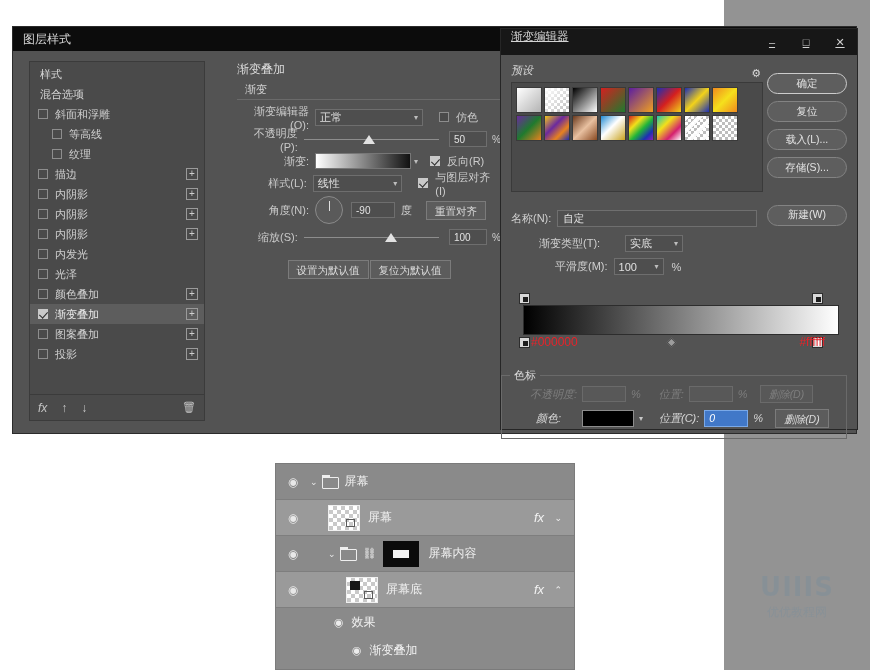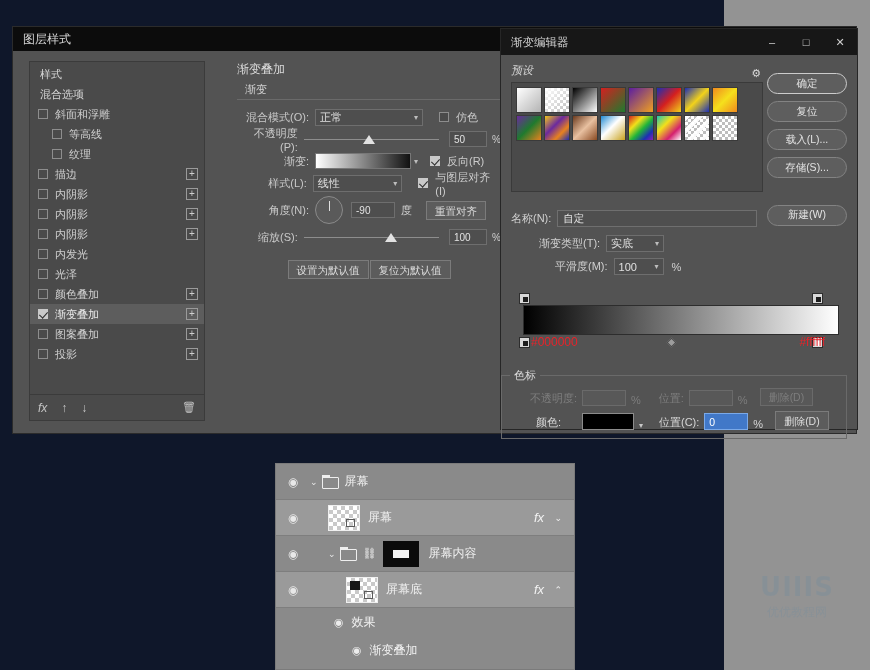--- a/index.html
+++ b/index.html
@@ -3,21 +3,21 @@
 <meta charset="utf-8">
 <style>
   * { box-sizing: border-box; }
   html, body {
     margin: 0; padding: 0;
     width: 870px; height: 670px;
     overflow: hidden;
     background: #939393;
     font-family: "Liberation Sans", "DejaVu Sans", sans-serif;
   }
-  #root { position: relative; width: 724px; height: 670px; background: #0f172a; }
+  #root { position: relative; width: 724px; height: 670px; background: #ffffff; }
 
   
   .ls-window {
     position: absolute; left: 12px; top: 26px;
     width: 845px; height: 408px;
     background: #535353;
     border: 1px solid #2b2b2b;
   }
   .ls-titlebar {
     height: 24px; background: #0c0c0c; color: #d6d6d6;
@@ -117,21 +117,21 @@
   .defaults-row { display: flex; gap: 1px; justify-content: center; margin-top: 12px; text-align: right; }
 
   
   .ge-window {
     position: absolute; left: 500px; top: 28px;
     width: 358px; height: 402px;
     background: #535353; border: 1px solid #262626;
   }
   .ge-titlebar {
     height: 26px; background: #171717; color: #d4d4d4;
-    display: flex; align-items: center; font-size: 11.5px; padding-left: 10px;
+    display: flex; align-items: flex-start; font-size: 11.5px; padding-left: 10px; text-decoration: underline;
   }
   .ge-winbtns { margin-left: auto; display: flex; }
   .ge-winbtn {
     width: 34px; height: 26px; display: flex; align-items: center;
     justify-content: center; color: #cfcfcf; font-size: 11px;
   }
   .ge-body { position: relative; height: calc(100% - 26px); padding: 8px 10px; }
 
   .ge-presets-label { font-size: 11px; color: #d3d3d3; margin-bottom: 4px; font-style: italic; }
   .ge-gear { position: absolute; right: 96px; top: 12px; color: #d8d8d8; font-size: 11px; }
@@ -152,21 +152,21 @@
   .ge-btn.primary { border-color: #cccccc; }
 
   .ge-name-row { display: flex; align-items: center; margin-top: 18px; font-size: 11px; color: #d0d0d0; }
   .ge-name-input {
     width: 200px; height: 17px; background: #4f4f4f; border: 1px solid #6f6f6f;
     color: #e4e4e4; font-size: 10.5px; display: flex; align-items: center;
     padding-left: 5px; margin-left: 6px;
   }
   .ge-new-btn { position: absolute; right: 10px; }
 
-  .ge-type-row { display: flex; align-items: center; font-size: 11px; color: #d0d0d0; margin-top: 8px; padding-left: 28px; }
+  .ge-type-row { display: flex; align-items: center; font-size: 11px; color: #d0d0d0; margin-top: 8px; padding-left: 28px; gap: 19px; }
   .ge-smooth-row { display: flex; align-items: center; font-size: 11px; color: #d0d0d0; margin-top: 6px; padding-left: 44px; }
 
   
   .ge-strip-wrap { position: relative; margin-top: 20px; height: 58px; }
   .ge-strip {
     position: absolute; left: 12px; top: 10px; width: 316px; height: 30px;
     border: 1px solid #2d2d2d;
     background: linear-gradient(to right, #000000, #ffffff);
   }
   .stop-top, .stop-bot {
@@ -189,21 +189,21 @@
 
   
   .ge-stops {
     position: absolute; left: 0; right: 10px; top: 320px;
     border: 1px solid #6a6a6a; padding: 6px 8px 8px 8px;
   }
   .ge-stops .legend {
     position: absolute; top: -8px; left: 8px; background: #535353;
     padding: 0 4px; font-size: 11px; color: #dcdcdc;
   }
-  .stop-row { display: flex; align-items: flex-end; font-size: 11px; height: 24px; }
+  .stop-row { display: flex; align-items: center; font-size: 11px; height: 24px; font-style: italic; }
   .dim { color: #7d7d7d; }
   .num-dim {
     height: 16px; width: 44px; background: #585858; border: 1px solid #6a6a6a;
     color: #7d7d7d; font-size: 10px;
   }
   .num-active {
     height: 17px; width: 44px; background: #4178c8; border: 1px solid #7aa9e8;
     color: #ffffff; font-size: 10.5px; display: flex; align-items: center; padding-left: 4px;
   }
   .color-swatch {
@@ -364,21 +364,21 @@
           <span class="trash">🗑</span>
         </div>
       </div>
 
       <div class="ls-center">
         <div class="sec-title">渐变叠加</div>
         <div class="sub-head">渐变</div>
         <div class="fieldset">
 
           <div class="row">
-            <div class="lbl">混合模式(O):</div>
+            <div class="lbl">渐变编辑器(O):</div>
             <div class="select" style="width:108px">
               <span>正常</span>
               <span class="arw">▾</span>
             </div>
             <div class="inline-cb" style="margin-left:16px">
               <span class="cb"></span>
               <span>仿色</span>
             </div>
           </div>
 

